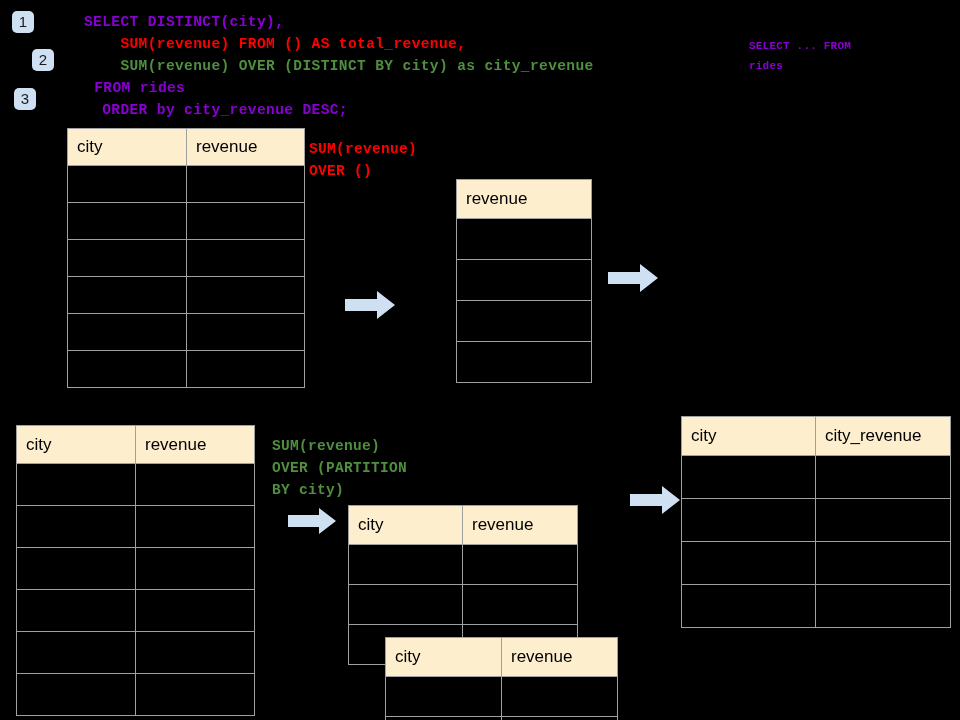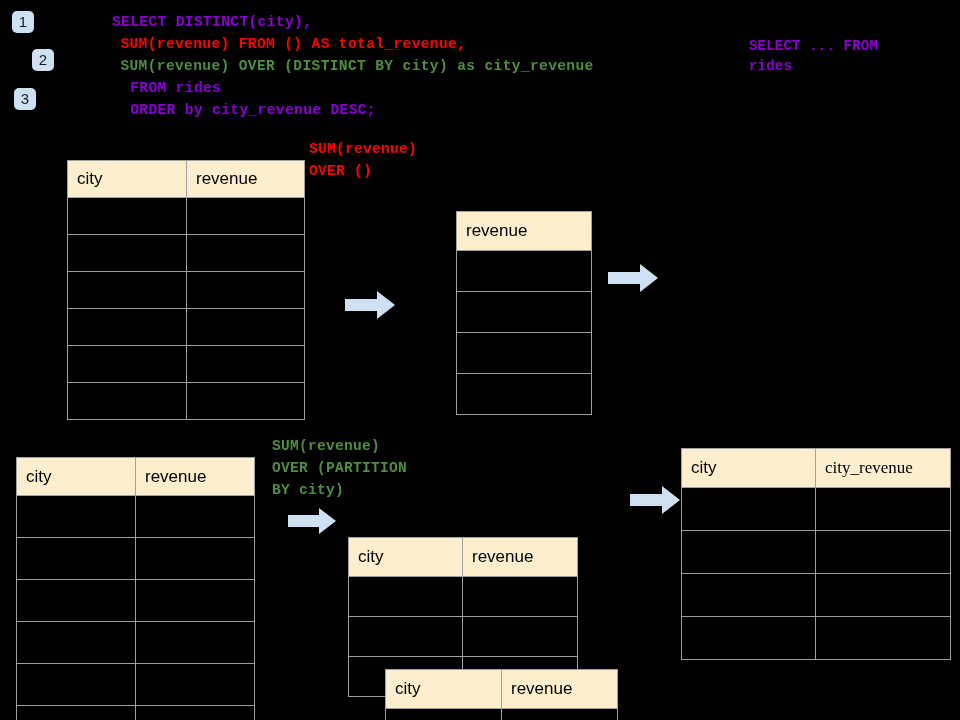--- a/index.html
+++ b/index.html
@@ -32,28 +32,28 @@
   
   .sql {
     position: absolute;
     font-family: "Liberation Mono", monospace;
     font-size: 14.5px;
     line-height: 21.5px;
     white-space: pre;
     font-weight: bold;
     letter-spacing: 0.4px;
   }
-  .sql-purple { color: #8a00d4; margin-left: 28px; }
+  .sql-purple { color: #8a00d4; }
   .sql-red    { color: #ff0000; }
   .sql-green  { color: #4f8f3f; }
 
   .side-note {
     position: absolute;
     font-family: "Liberation Mono", monospace;
-    font-size: 14px;
+    font-size: 11px;
     line-height: 20px;
     font-weight: bold;
     white-space: pre;
     color: #8a00d4;
     letter-spacing: 0.2px;
   }
 
   
   .annot {
     position: absolute;
@@ -66,21 +66,20 @@
   }
   .annot-red   { color: #ff0000; }
   .annot-green { color: #4f8f3f; }
 
   
   .tbl {
     position: absolute;
     border-collapse: collapse;
     background: #000000;
     table-layout: fixed;
-    margin-top: 32px;
   }
   .tbl td {
     border: 1px solid #a0a0a0;
     background: #000000;
     padding: 0;
   }
   .tbl th {
     border: 1px solid #a0a0a0;
     background: #fdeecd;
     color: #000000;
@@ -99,21 +98,21 @@
 </head>
 <body>
 
 <div class="badge" style="left:12px; top:11px;">1</div>
 <div class="badge" style="left:32px; top:49px;">2</div>
 <div class="badge" style="left:14px; top:88px;">3</div>
 
 <div class="sql sql-purple" style="left:84px; top:12px;">SELECT DISTINCT(city),</div>
 <div class="sql sql-red" style="left:84px; top:34px;">    SUM(revenue) FROM () AS total_revenue,</div>
 <div class="sql sql-green" style="left:84px; top:56px;">    SUM(revenue) OVER (DISTINCT BY city) as city_revenue</div>
-<div class="sql sql-purple" style="left:84px; top:78px;">  FROM rides</div>
+<div class="sql sql-purple" style="left:76px; top:78px;">  FROM rides</div>
 <div class="sql sql-purple" style="left:84px; top:100px;">  ORDER by city_revenue DESC;</div>
 
 <div class="side-note" style="left:749px; top:36px;">SELECT ... FROM</div>
 <div class="side-note" style="left:749px; top:56px;">rides</div>
 
 <div class="annot annot-red" style="left:309px; top:138px;">SUM(revenue)
 OVER ()</div>
 <div class="annot annot-green" style="left:272px; top:435px;">SUM(revenue)
 OVER (PARTITION
 BY city)</div>
@@ -296,21 +295,21 @@
 </div>
 
 <table class="tbl" style="left:681px; top:416px; width:269px;">
   <colgroup>
       <col style="width:134px">
       <col style="width:135px">
     </colgroup>
   <thead>
     <tr>
       <th style="height:38px;">city</th>
-      <th style="height:38px;font-family:Liberation Serif, serif;">city_revenue</th>
+      <th style="height:38px;">city_revenue</th>
     </tr>
   </thead>
   <tbody>
     <tr>
         <td style="height:42px;"></td>
         <td></td>
       </tr>
     <tr>
         <td style="height:42px;"></td>
         <td></td>

